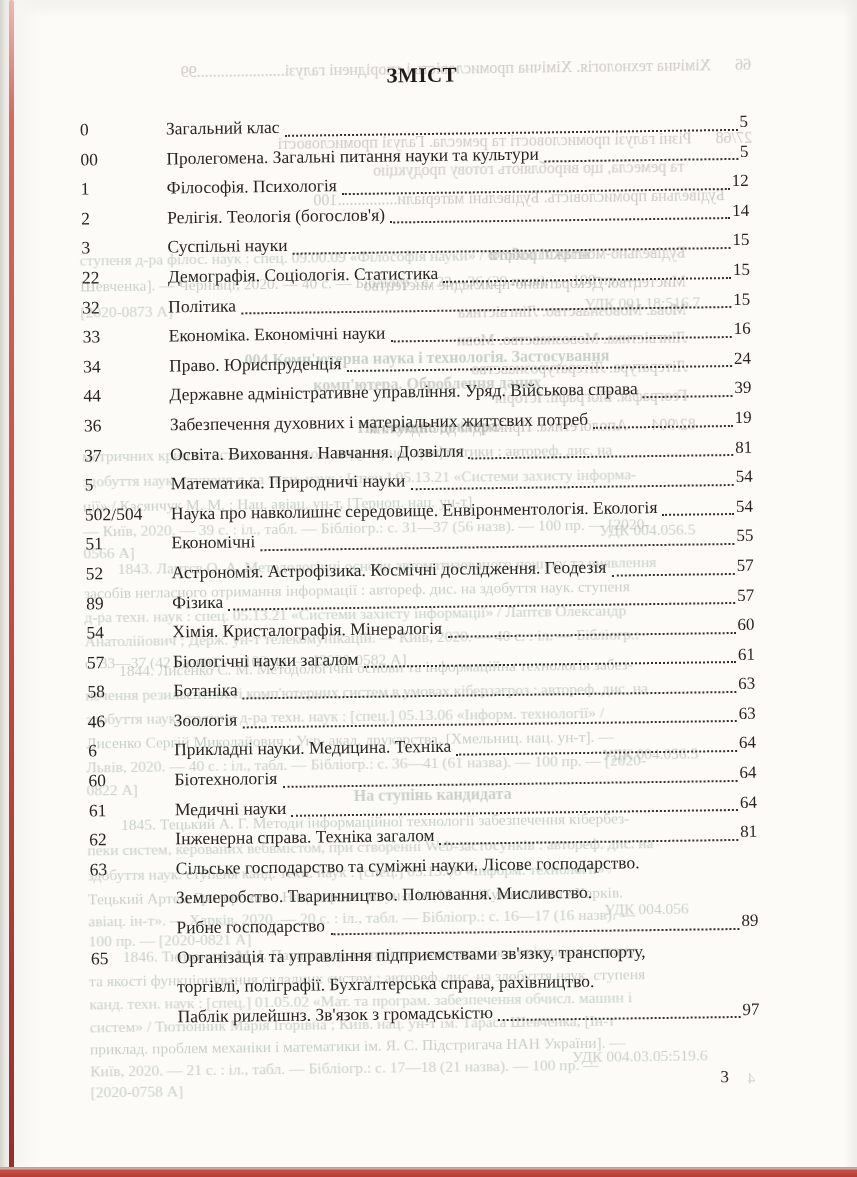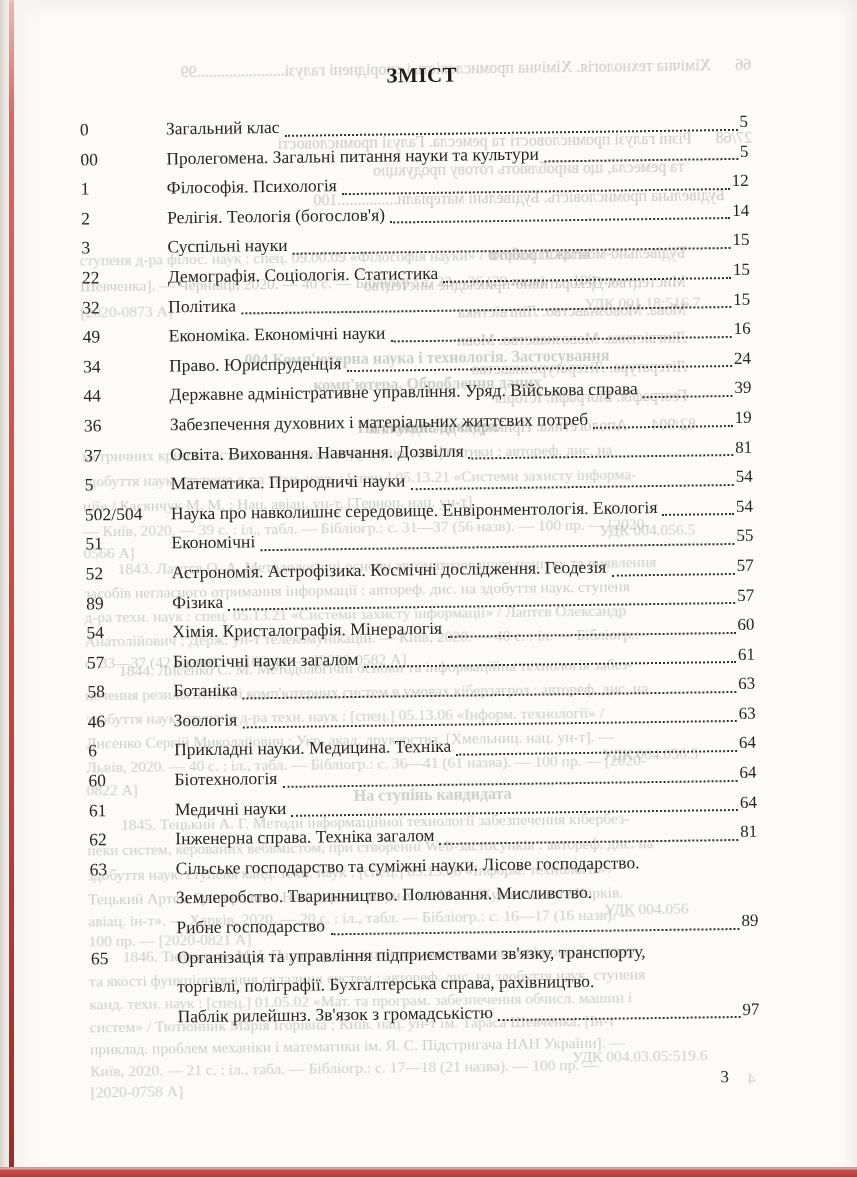--- a/index.html
+++ b/index.html
@@ -170,21 +170,21 @@
           <div class="code">32</div>
           <div class="entry">
             <div class="line">
               <span class="t">Політика</span>
               <span class="lead"></span>
               <span class="pg">15</span>
             </div>
           </div>
         </div>
         <div class="row">
-          <div class="code">49</div>
+          <div class="code">33</div>
           <div class="entry">
             <div class="line">
               <span class="t">Економіка. Економічні науки</span>
               <span class="lead"></span>
               <span class="pg">16</span>
             </div>
           </div>
         </div>
         <div class="row">
           <div class="code">34</div>

